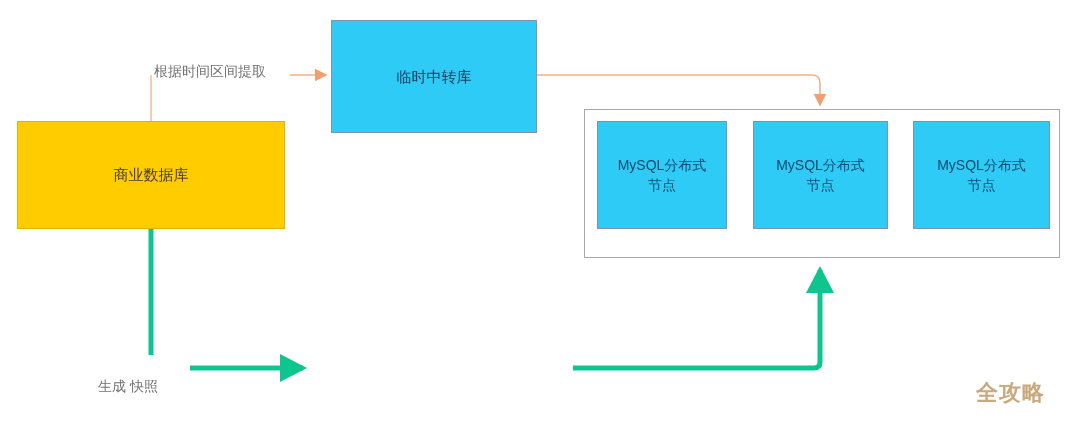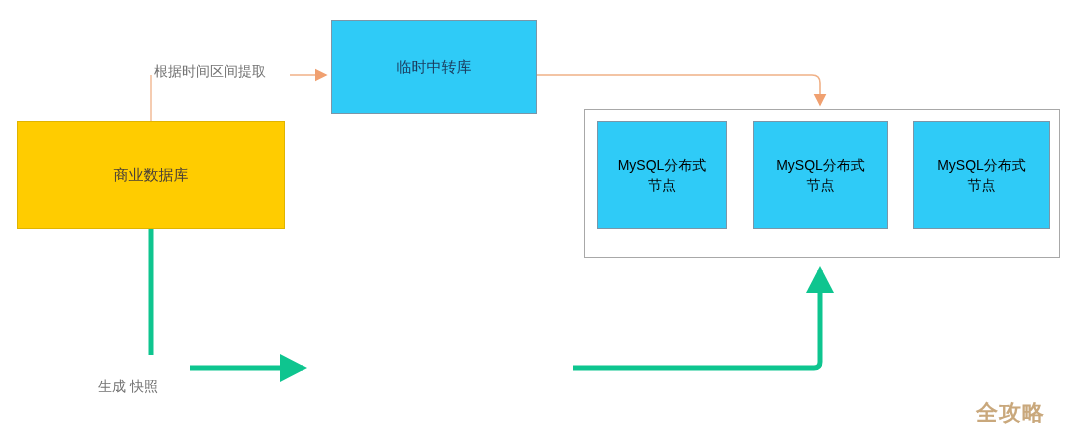--- a/index.html
+++ b/index.html
@@ -34,21 +34,21 @@
   }
   .node-blue {
     background: #2fcbf7;
     border: 1px solid #7b96a8;
     color: #1b3a5c;
     font-size: 15px;
   }
   .node-blue-small {
     background: #2fcbf7;
     border: 1px solid #7b96a8;
-    color: #000000;
+    color: #0c4a6e;
     font-size: 14px;
   }
   .group-box {
     position: absolute;
     box-sizing: border-box;
     border: 1px solid #a8a8a8;
     background: transparent;
   }
   .edge-svg {
     position: absolute;
@@ -110,21 +110,21 @@
 
     <g>
       <path d="M573,368 L814,368 Q820,368 820,362 L820,270" stroke="#0ec58f" stroke-width="5" fill="none" marker-end="url(#arrow-green)"></path>
     </g>
   </svg>
 
   <div class="node node-yellow" id="node-source-db" style="left: 17px; top: 121px; width: 268px; height: 108px; background: rgb(255, 204, 0);">
     <span>商业数据库</span>
   </div>
 
-  <div class="node node-blue" id="node-staging-db" style="left: 331px; top: 20px; width: 206px; height: 94px; background: rgb(47, 203, 247);">
+  <div class="node node-blue" id="node-staging-db" style="left: 331px; top: 20px; width: 206px; height: 113px; background: rgb(47, 203, 247);">
     <span>临时中转库</span>
   </div>
 
 
   <div class="group-box" id="cluster-box" style="left: 584px; top: 109px; width: 476px; height: 149px;"></div>
 
   <div class="node node-blue-small" id="cluster-node-0" style="left: 597px; top: 121px; width: 130px; height: 108px;">
     <span>
       <span>MySQL分布式</span><br>
       <span>节点</span>
@@ -142,15 +142,15 @@
     <span>
       <span>MySQL分布式</span><br>
       <span>节点</span>
     </span>
   </div>
 
   <div class="edge-label" id="label-extract" style="left: 152px; top: 64px;">根据时间区间提取</div>
 
   <div class="edge-label" id="label-snapshot" style="left: 96px; top: 379px;">生成 快照</div>
 
-  <div class="watermark" id="watermark" style="left: 976px; top: 398px; text-align: center;">全攻略</div>
+  <div class="watermark" id="watermark" style="left: 976px; top: 378px; text-align: center;">全攻略</div>
 
 </div>
 
 </body></html>

